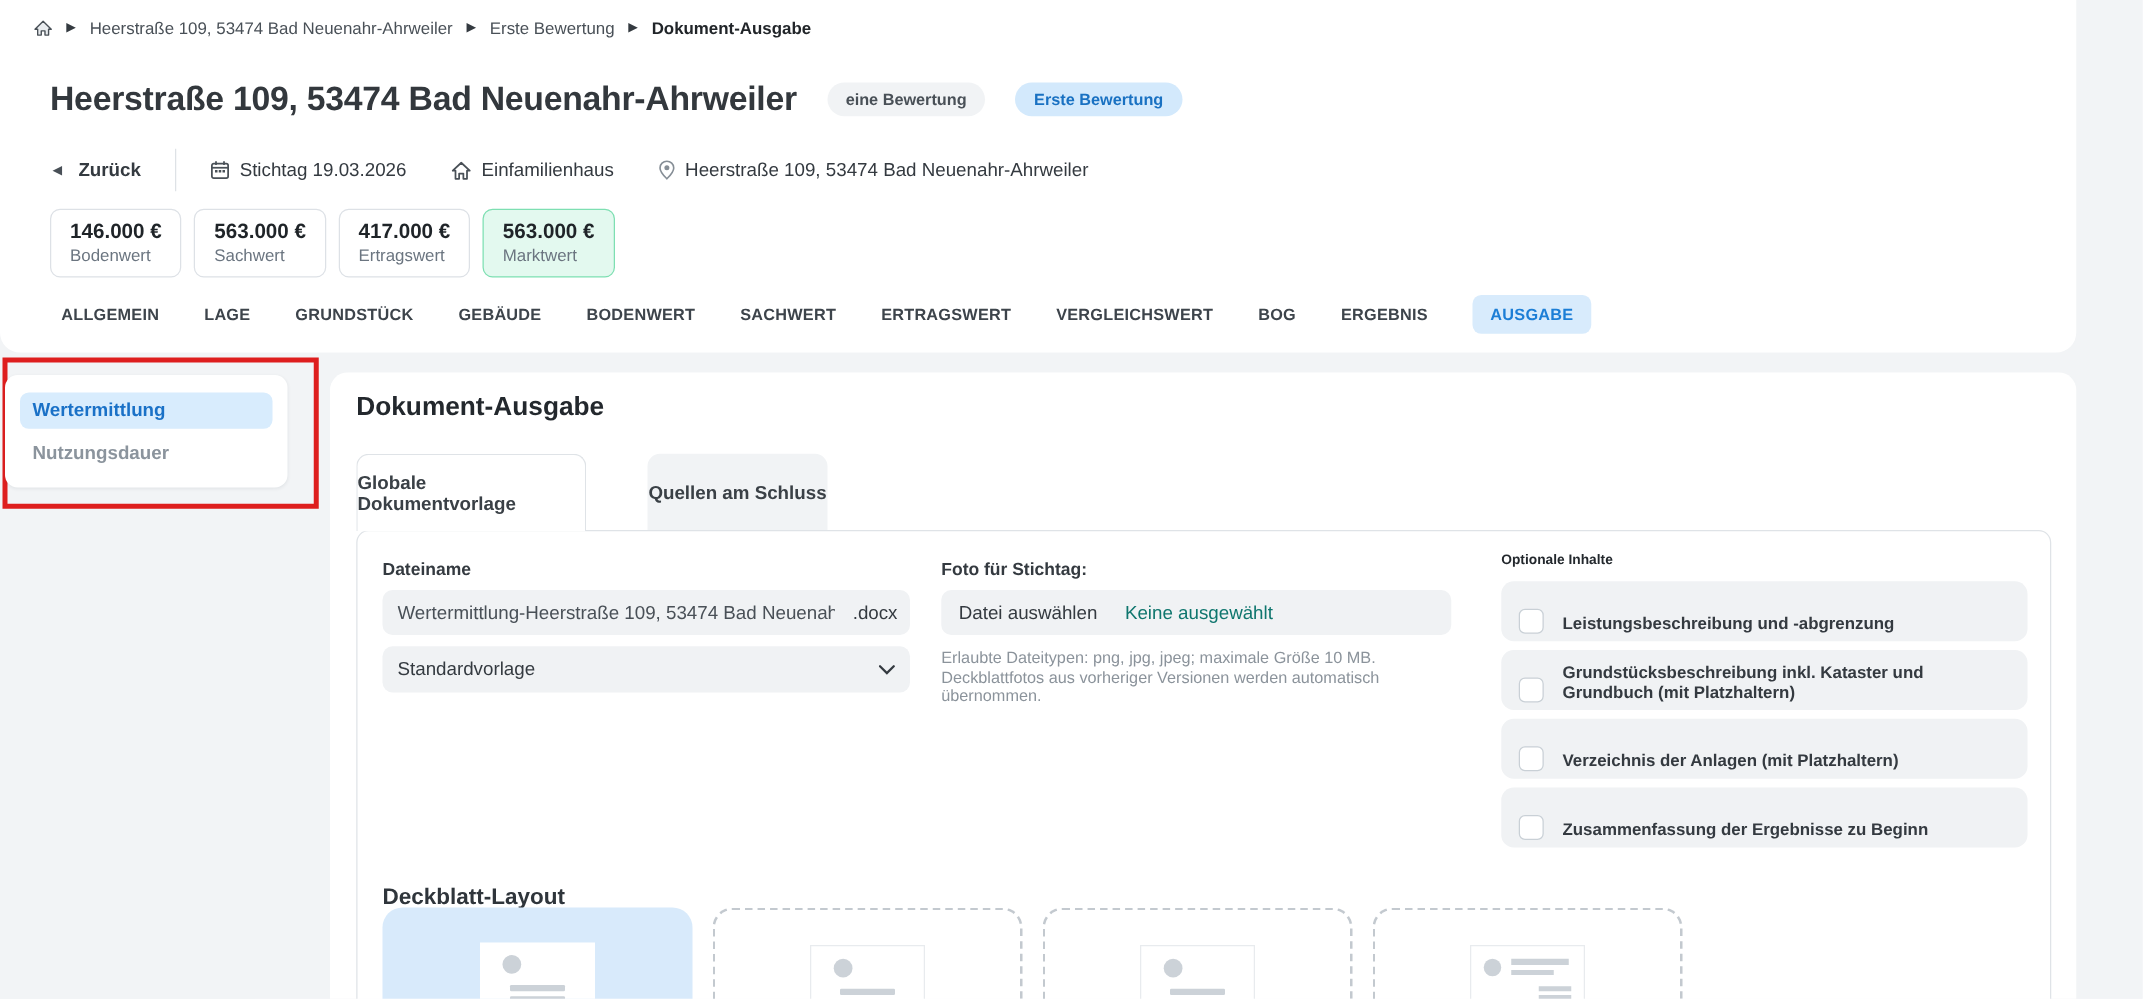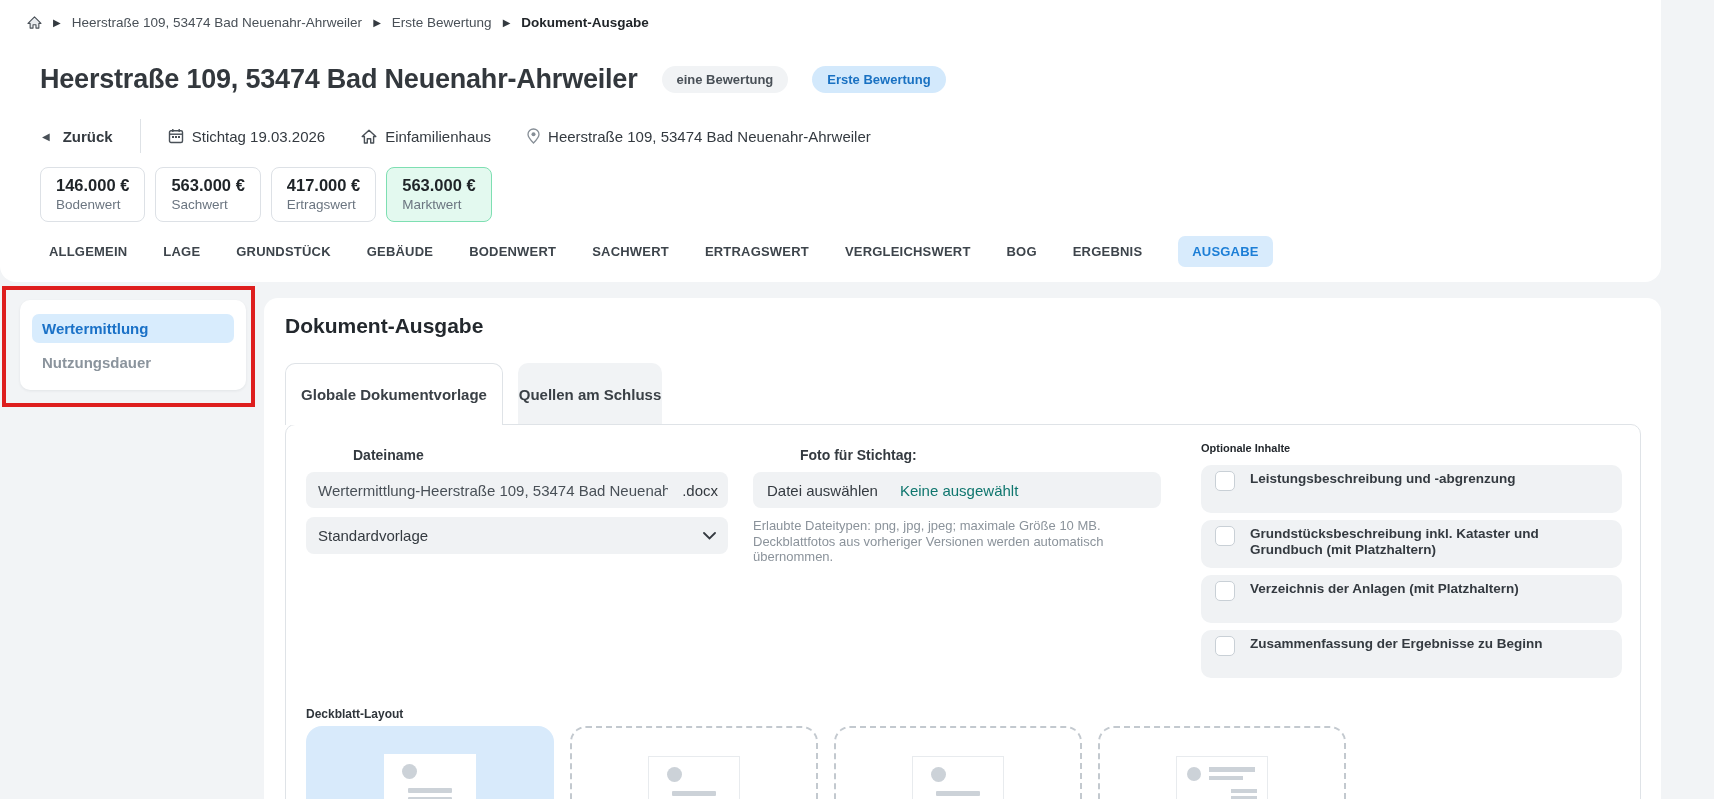--- a/index.html
+++ b/index.html
@@ -33,37 +33,37 @@
   .vcard .v { font-size: 16.5px; font-weight: 700; color: #1f2428; white-space: nowrap; }
   .vcard .l { font-size: 13.5px; color: #6b7580; margin-top: 2px; white-space: nowrap; }
   .vcard.hl { background: #e3f9ef; border-color: #7edfb2; }
   .navtabs { position: absolute; left: 49px; top: 236px; display: flex; align-items: center; gap: 36px;
              font-size: 13px; font-weight: 700; color: #3d444b; letter-spacing: 0.2px; }
   .navtab { padding: 8px 0; white-space: nowrap; cursor: default; }
   .navtab.active { background: #d8ebfc; color: #1c7ed6; padding: 8px 14px; border-radius: 7px; }
   
   .annobox { position: absolute; left: 2px; top: 286px; width: 253px; height: 121px;
              border: 4px solid #de1e1e; }
-  .sidecard { position: absolute; left: 20px; top: 300px; width: 226px; height: 90px;
+  .sidecard { position: absolute; left: 4px; top: 300px; width: 226px; height: 90px;
               background: #fff; border-radius: 10px; box-shadow: 0 1px 3px rgba(20,30,40,.07); }
   .side-item { margin: 0 12px; font-size: 15px; border-radius: 7px; cursor: default; }
   .side-item.active { margin-top: 14px; background: #d8ecfd; color: #1a71c7; font-weight: 700; padding: 6px 10px; }
   .side-item.idle { margin-top: 7px; color: #8b949d; font-weight: 600; padding: 4px 10px; }
   
   .maincard { position: absolute; left: 264px; top: 298px; width: 1397px; height: 600px;
               background: #fff; border-radius: 14px; }
   .main-title { position: absolute; left: 21px; top: 16px; font-size: 21px; font-weight: 700; color: #23282d; }
   .doc-tab { position: absolute; top: 65px; height: 62px; display: flex; align-items: center;
              justify-content: center; font-size: 15px; font-weight: 700; color: #3a4046;
              border-radius: 10px 10px 0 0; cursor: default; }
-  .doc-tab.active { left: 21px; width: 218px; background: #fff; border: 1px solid #dfe3e7; border-bottom: none; z-index: 2; }
+  .doc-tab.active { left: 21px; width: 184px; background: #fff; border: 1px solid #dfe3e7; border-bottom: none; z-index: 2; }
   .doc-tab.inactive { left: 254px; width: 144px; background: #f1f3f5; }
   .panel { position: absolute; left: 21px; top: 126px; width: 1356px; height: 620px;
            border: 1px solid #dfe3e7; border-radius: 10px; background: #fff; }
-  .f-label { font-size: 14px; font-weight: 700; color: #343a40; margin-left: 47px; }
+  .f-label { font-size: 14px; font-weight: 700; color: #343a40; }
   .col1 { position: absolute; left: 20px; top: 22px; width: 424px; }
   .ginput { margin-top: 9px; width: 422px; height: 36px; background: #f0f2f4; border-radius: 8px;
             display: flex; align-items: center; }
   .ginput .val { margin-left: 12px; width: 350px; overflow: hidden; white-space: nowrap;
                  font-size: 15px; color: #495057; }
   .ginput .sfx { margin-left: auto; margin-right: 10px; font-size: 15px; color: #343a40; }
   .lbl2 { margin-top: 29px; }
   .gselect { margin-top: 9px; width: 422px; height: 37px; background: #f0f2f4; border-radius: 8px;
              display: flex; align-items: center; cursor: default; }
   .gselect .val { margin-left: 12px; font-size: 15px; color: #343a40; }
@@ -71,25 +71,25 @@
   .col2 { position: absolute; left: 467px; top: 22px; width: 410px; }
   .filebox { margin-top: 9px; width: 408px; height: 36px; background: #f0f2f4; border-radius: 8px;
              display: flex; align-items: center; font-size: 15px; }
   .filebox .btn { margin-left: 14px; color: #343a40; cursor: default; }
   .filebox .status { margin-left: 22px; color: #0f766e; }
   .helptext { margin-top: 10px; width: 368px; font-size: 13px; color: #8b939b; line-height: 1.2; }
   .col3 { position: absolute; left: 915px; top: 17px; width: 421px; }
   .opt-title { font-size: 11px; font-weight: 700; color: #23282d; }
   .opt-rows { margin-top: 11px; display: flex; flex-direction: column; gap: 7px; }
   .optrow { background: #f0f2f4; border-radius: 10px; min-height: 48px; display: flex;
-            align-items: flex-start; gap: 15px; padding: 6px 14px; }
+            align-items: flex-end; gap: 15px; padding: 6px 14px; }
   .cb { width: 20px; height: 20px; min-width: 20px; background: #fff; border: 1px solid #c9d0d6;
         border-radius: 5px; cursor: default; }
   .optlabel { font-size: 13.5px; font-weight: 700; color: #343a40; line-height: 16px; }
-  .layout-label { position: absolute; left: 20px; top: 282px; font-size: 12px; font-weight: 700; color: #2f353b; }
+  .layout-label { position: absolute; left: 20px; top: 282px; font-size: 18px; font-weight: 700; color: #2f353b; }
   .thumbs { position: absolute; left: 20px; top: 301px; display: flex; gap: 16px; }
   .thumb { width: 248px; height: 170px; border-radius: 16px; position: relative; cursor: default; }
   .thumb.sel { background: #d8eafb; }
   .thumb.dash { border: 2px dashed #c3c9cf; background: #fff; }
   .mock { width: 92px; height: 130px; background: #fff; margin: 28px auto 0; position: relative; }
   .thumb.dash .mock { border: 1px solid #e8ebee; }
   .m-dot { position: absolute; width: 15px; height: 15px; border-radius: 50%; background: #ccd2d8; left: 18px; top: 10px; }
   .m-lines { position: absolute; left: 50%; transform: translateX(-50%); top: 34px;
              display: flex; flex-direction: column; gap: 4px; }
   .m-line { width: 44px; height: 5px; background: #ccd2d8; border-radius: 1px; }

